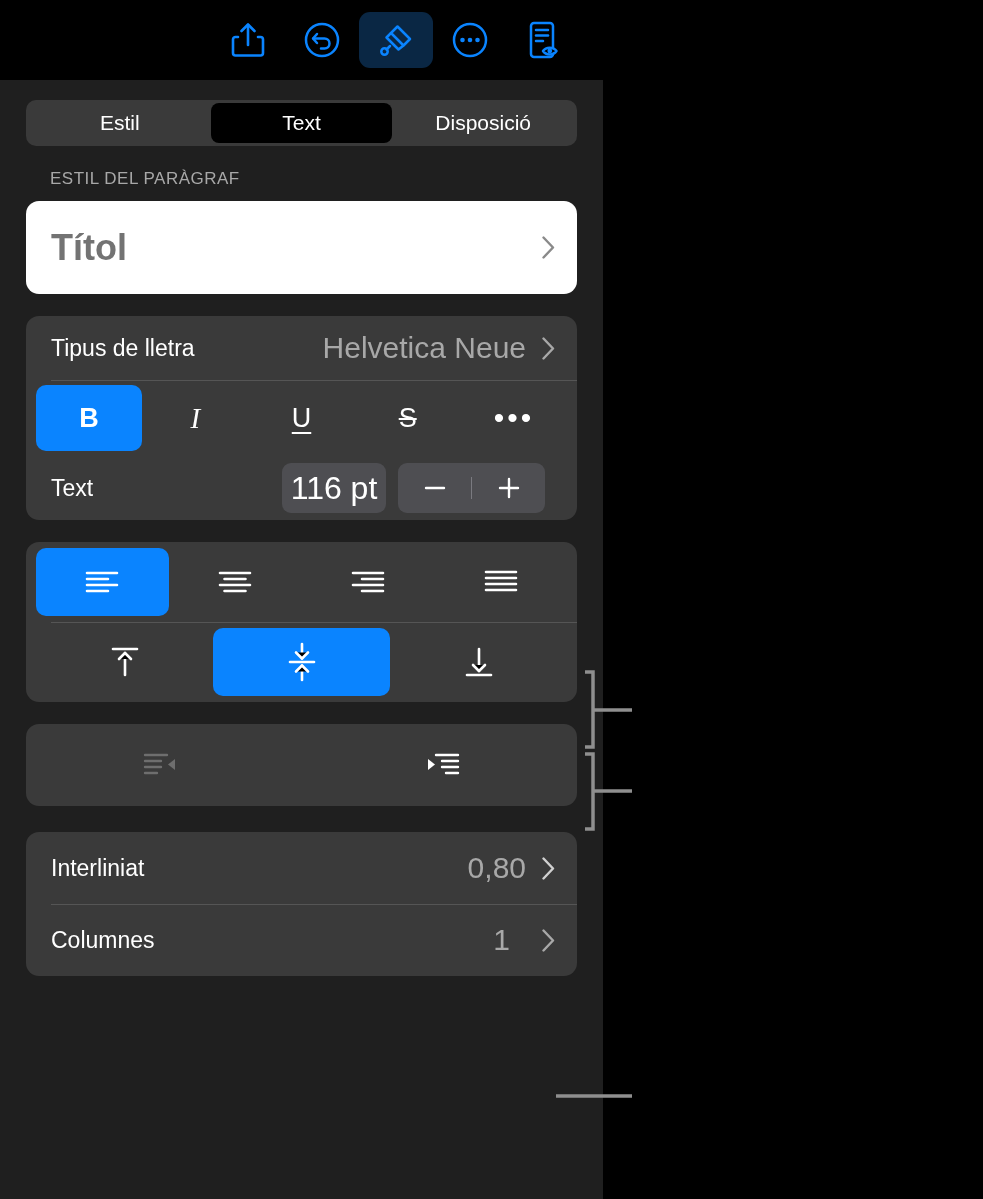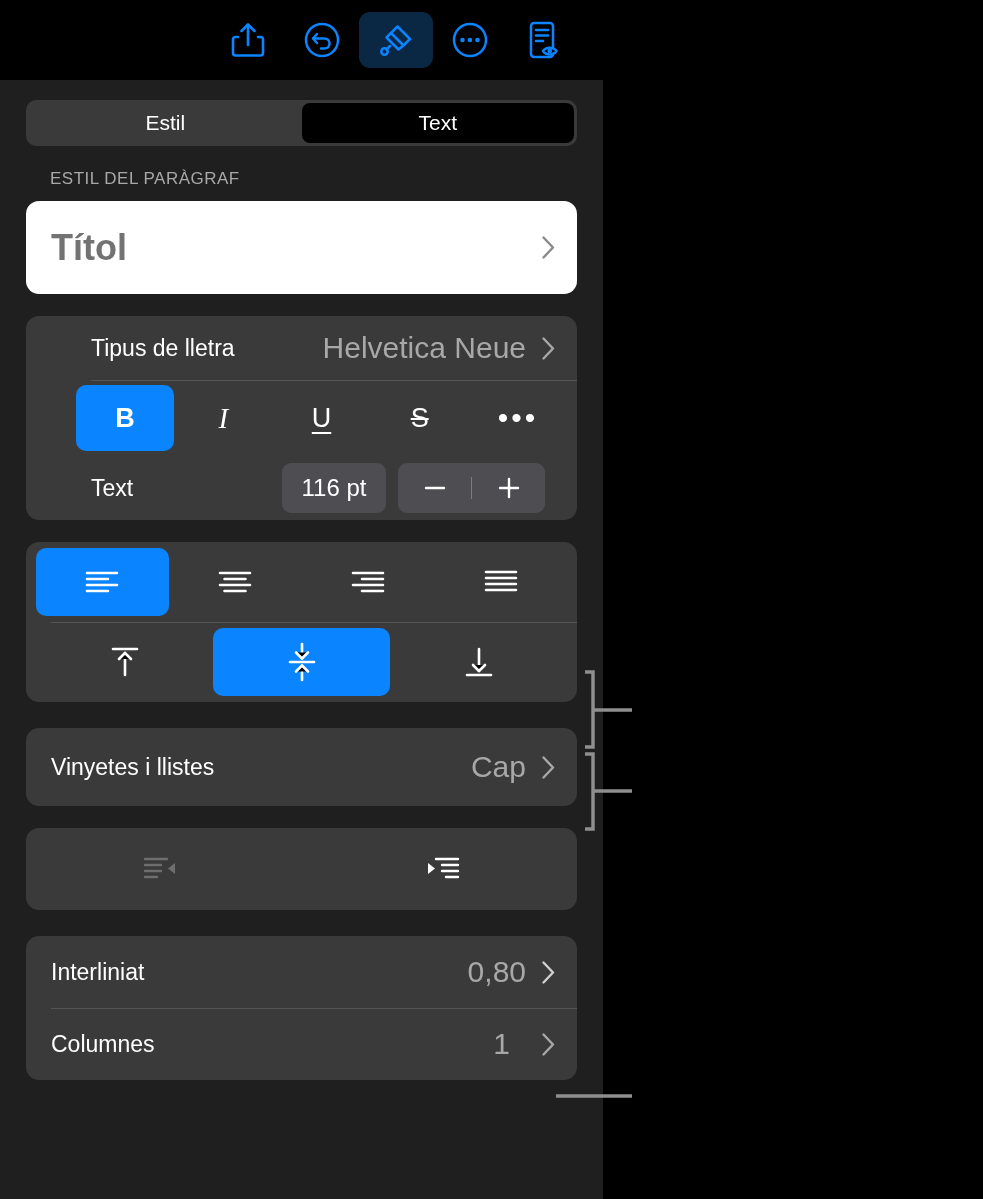--- a/index.html
+++ b/index.html
@@ -194,21 +194,21 @@
   
   .size-value {
     height: 50px;
     min-width: 104px;
     background: #4e4e52;
     border-radius: 9px;
     display: flex;
     align-items: center;
     justify-content: center;
     color: #ffffff;
-    font-size: 24px;
+    font-size: 32px;
     margin-right: 12px;
   }
   .stepper {
     height: 50px;
     width: 147px;
     background: #4e4e52;
     border-radius: 9px;
     display: flex;
     align-items: center;
     position: relative;
@@ -280,21 +280,21 @@
     display: flex;
     align-items: center;
   }
   .ibtn {
     flex: 1;
     display: flex;
     align-items: center;
     justify-content: center;
   }
 
-  .mt22 { margin-top: 22px; padding-left: 40px; }
+  .mt22 { margin-top: 22px; }
 
   
   .callouts {
     position: absolute;
     left: 0;
     top: 0;
     width: 983px;
     height: 1199px;
     pointer-events: none;
   }
@@ -354,20 +354,23 @@
   </div>
 
   <div class="panel">
 
     <div class="segmented">
       <div class="seg">
         <span>Estil</span>
       </div>
       <div class="seg selected">
         <span>Text</span>
+      </div>
+      <div class="seg">
+        <span>Disposició</span>
       </div>
     </div>
 
     <div class="section-label">ESTIL DEL PARÀGRAF</div>
 
     <div class="style-card">
       <span class="style-card-name">Títol</span>
       <svg class="chev" viewBox="0 0 13 23" fill="none">
         <path d="M1.5 1.5 L11 11.5 L1.5 21.5" stroke="#8a8a8a" stroke-width="2.4" stroke-linecap="round" stroke-linejoin="round"></path>
       </svg>
@@ -472,30 +475,20 @@
           <svg width="34" height="36" viewBox="0 0 34 36">
             <path d="M5 31 H29" stroke="#ffffff" stroke-width="2.6" stroke-linecap="round"></path>
             <path d="M17 5 V27" stroke="#ffffff" stroke-width="2.6" stroke-linecap="round"></path>
             <path d="M11 21 L17 27 L23 21" stroke="#ffffff" stroke-width="2.6" stroke-linecap="round" stroke-linejoin="round"></path>
           </svg>
         </div>
       </div>
 
     </div>
 
-    <div class="group" style="margin-top:26px;">
-      <div class="row" style="height:78px;">
-        <span class="row-label">Vinyetes i llistes</span>
-        <span class="row-spacer"></span>
-        <span class="row-value">Cap</span>
-        <svg class="chev" viewBox="0 0 13 23" fill="none">
-          <path d="M1.5 1.5 L11 11.5 L1.5 21.5" stroke="#a8a8a8" stroke-width="2.4" stroke-linecap="round" stroke-linejoin="round"></path>
-        </svg>
-      </div>
-    </div>
 
     <div class="indent-group">
       <div class="ibtn">
         <svg width="46" height="30" viewBox="0 0 46 30">
           <path d="M4 5 H26 M4 11 H20 M4 17 H20 M4 23 H16" stroke="#6e6e6e" stroke-width="2.4" stroke-linecap="round"></path>
           <path d="M34 9 L27 14.5 L34 20 Z" fill="#6e6e6e"></path>
         </svg>
       </div>
       <div class="ibtn">
         <svg width="46" height="30" viewBox="0 0 46 30">

